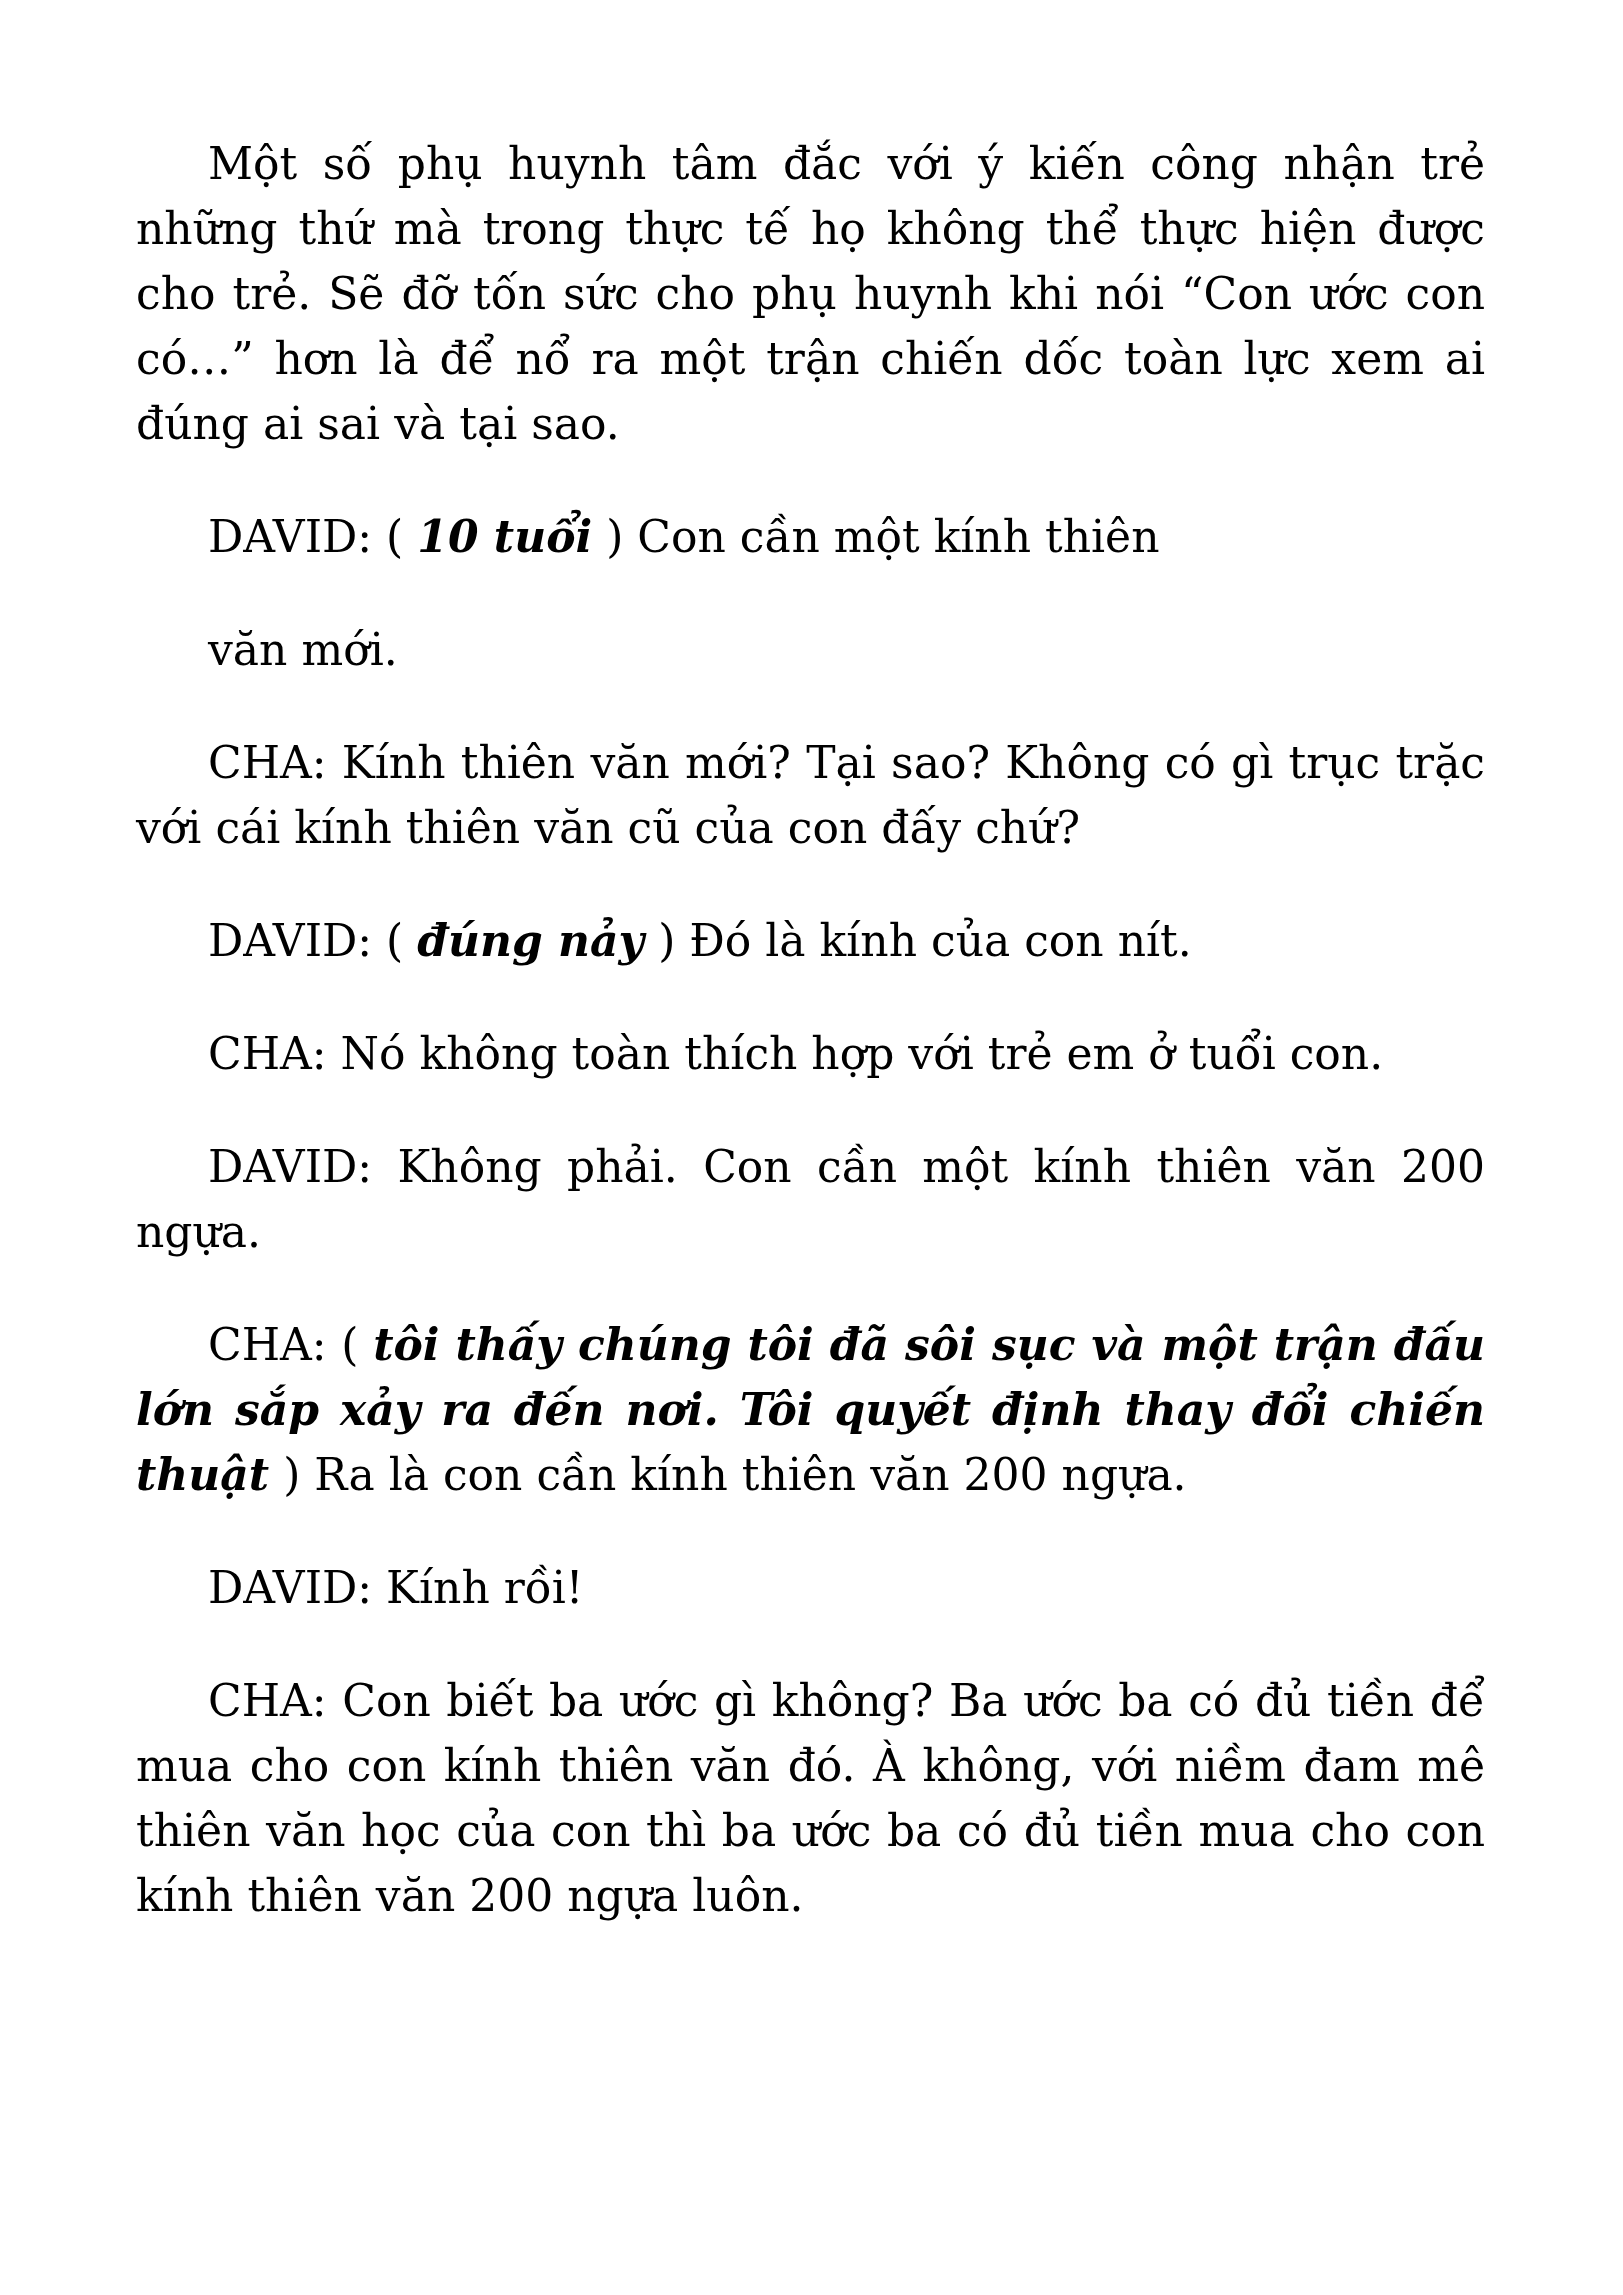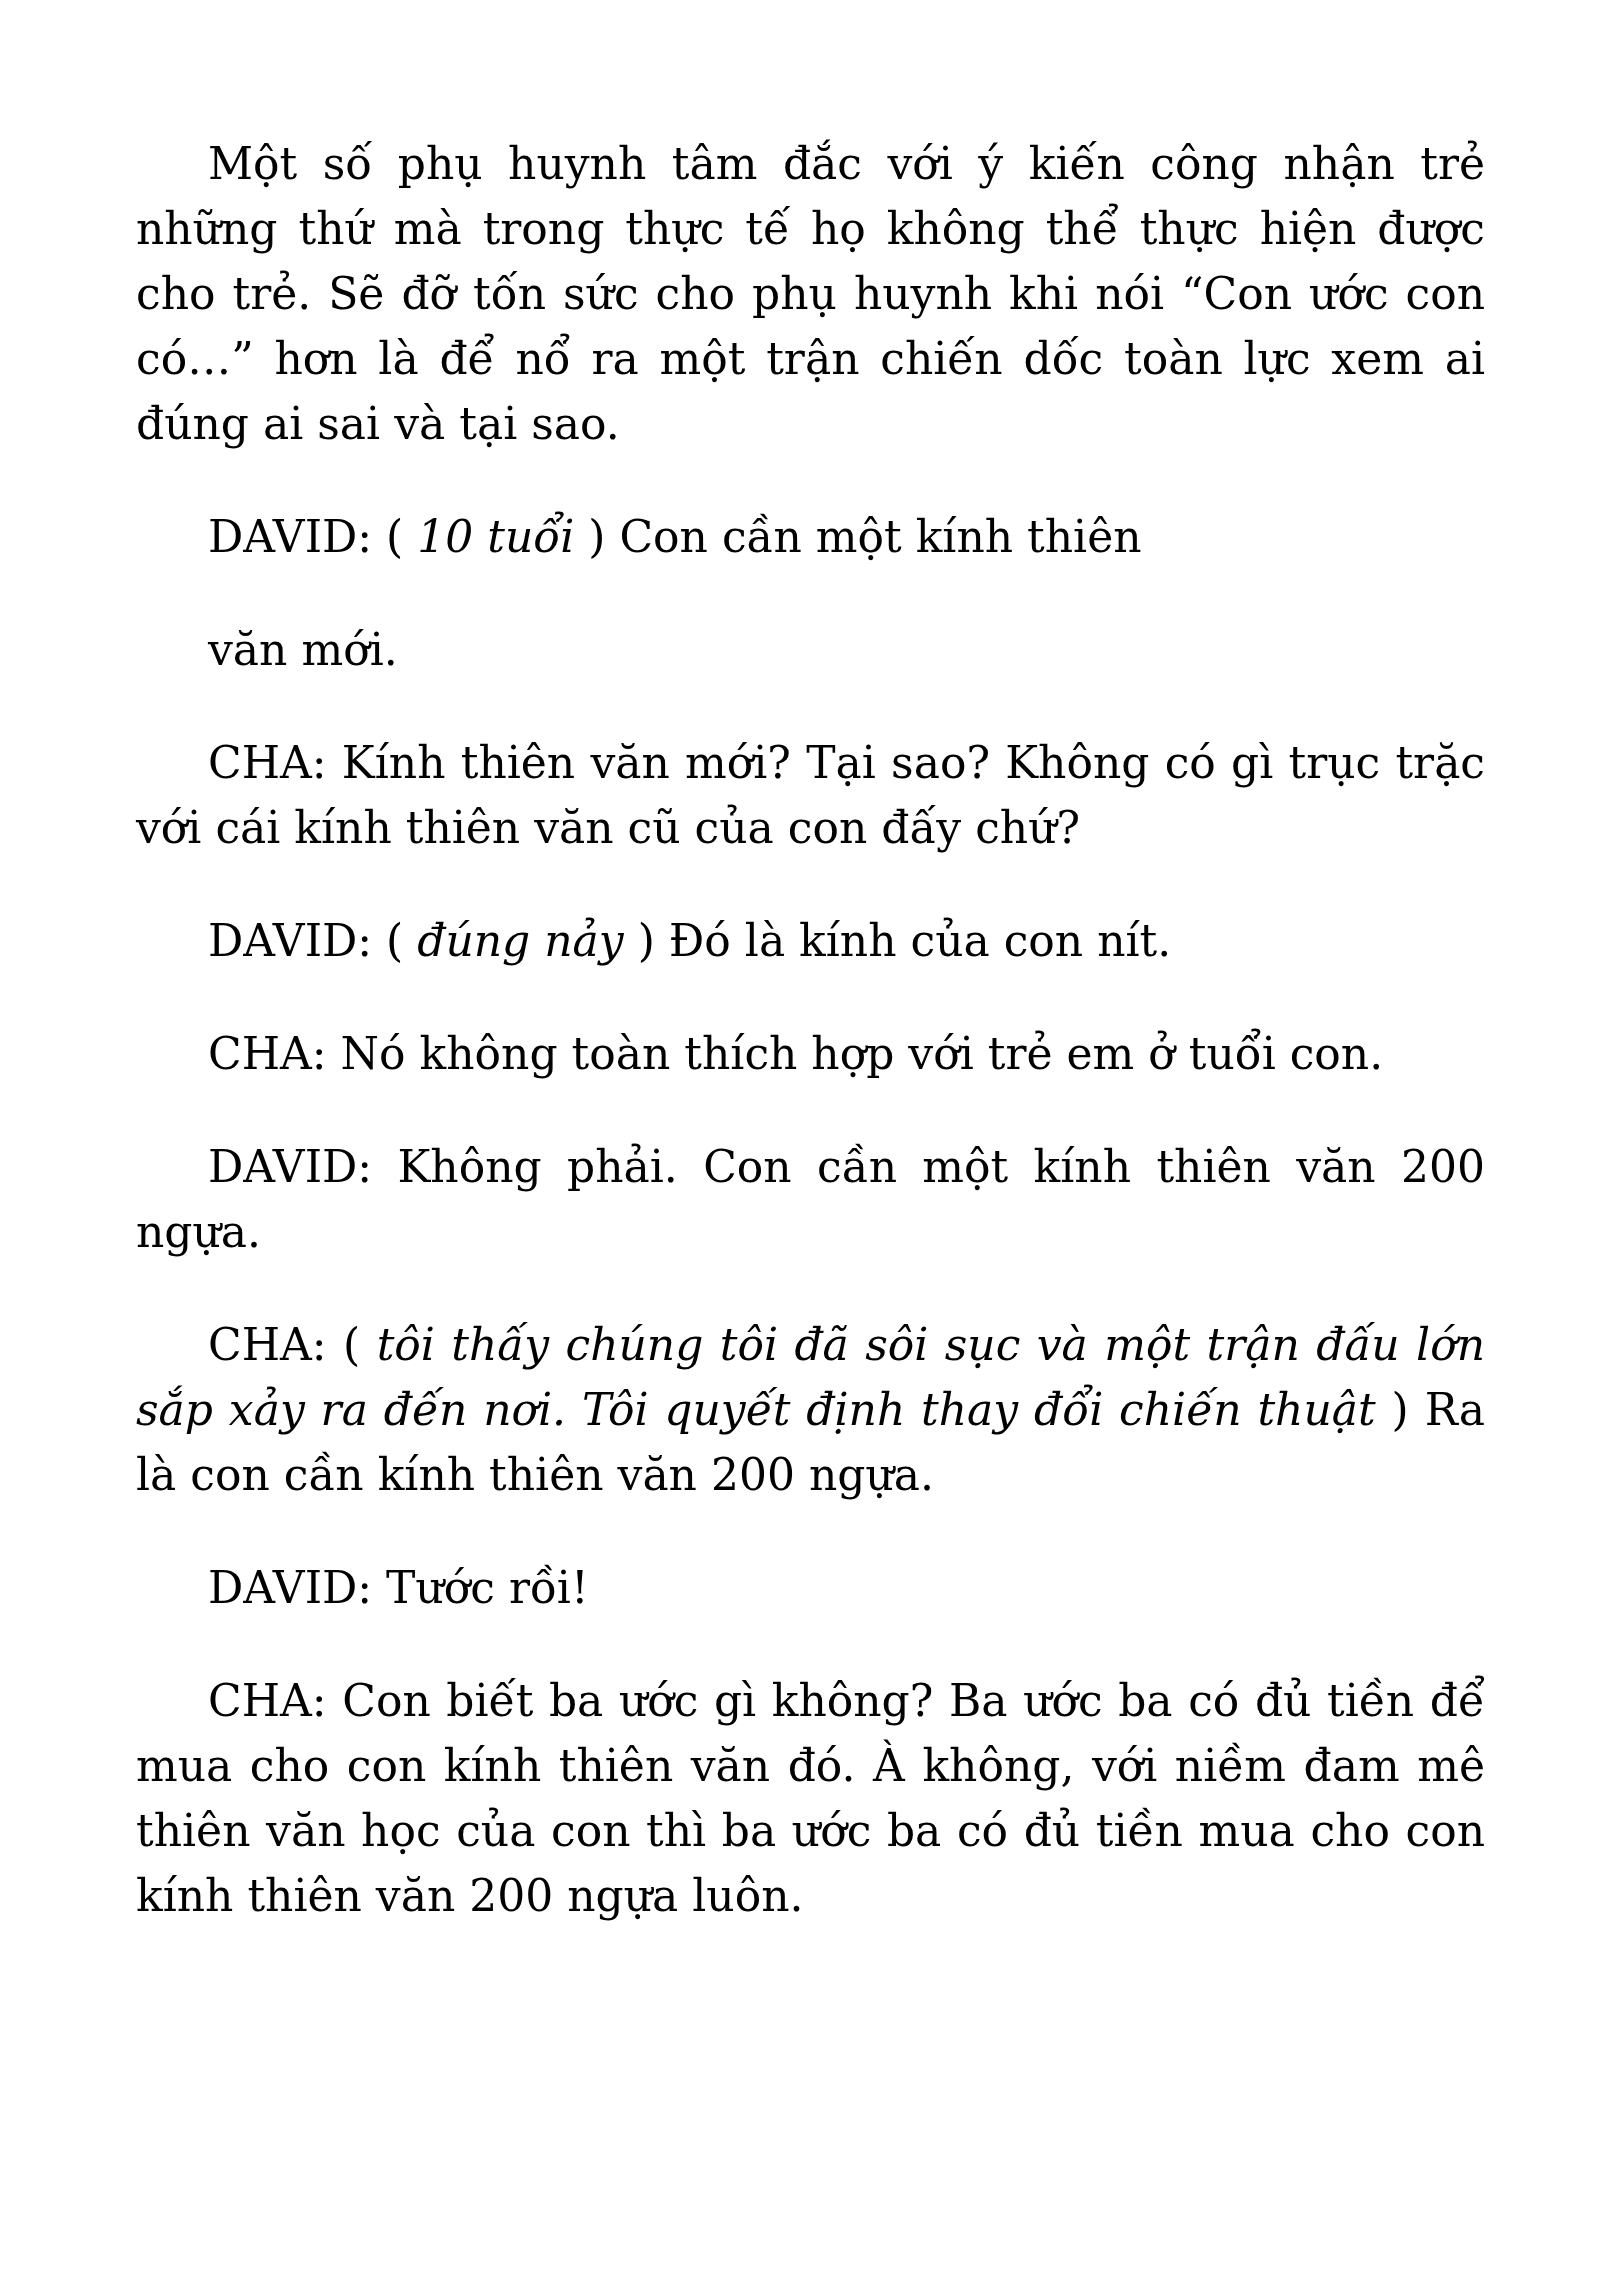--- a/index.html
+++ b/index.html
@@ -24,32 +24,32 @@
     margin: 0 0 48px 0;
     text-indent: 72px;
     text-align: justify;
     color: #000000;
     font-family: "DejaVu Serif", "Liberation Serif", serif;
     font-size: 44px;
     line-height: 65px;
     letter-spacing: 0;
   }
   .para:last-child { margin-bottom: 0; }
-  .italic { font-style: italic; }
+  .italic { font-style: italic; font-weight: bold; }
 </style>
 </head>
 <body>
 
 <div class="page">
   <section class="text-block">
       <p class="para"><span>Một số phụ huynh tâm đắc với ý kiến công nhận trẻ những thứ mà trong thực tế họ không thể thực hiện được cho trẻ. Sẽ đỡ tốn sức cho phụ huynh khi nói “Con ước con có…” hơn là để nổ ra một trận chiến dốc toàn lực xem ai đúng ai sai và tại sao.</span></p>
       <p class="para"><span>DAVID: ( </span><span class="italic">10 tuổi</span><span> ) Con cần một kính thiên</span></p>
       <p class="para"><span>văn mới.</span></p>
       <p class="para"><span>CHA: Kính thiên văn mới? Tại sao? Không có gì trục trặc với cái kính thiên văn cũ của con đấy chứ?</span></p>
       <p class="para"><span>DAVID: ( </span><span class="italic">đúng nảy</span><span> ) Đó là kính của con nít.</span></p>
       <p class="para"><span>CHA: Nó không toàn thích hợp với trẻ em ở tuổi con.</span></p>
       <p class="para"><span>DAVID: Không phải. Con cần một kính thiên văn 200 ngựa.</span></p>
       <p class="para"><span>CHA: ( </span><span class="italic">tôi thấy chúng tôi đã sôi sục và một trận đấu lớn sắp xảy ra đến nơi. Tôi quyết định thay đổi chiến thuật</span><span> ) Ra là con cần kính thiên văn 200 ngựa.</span></p>
-      <p class="para"><span>DAVID: Tước rồi!</span></p>
+      <p class="para"><span>DAVID: Kính rồi!</span></p>
       <p class="para"><span>CHA: Con biết ba ước gì không? Ba ước ba có đủ tiền để mua cho con kính thiên văn đó. À không, với niềm đam mê thiên văn học của con thì ba ước ba có đủ tiền mua cho con kính thiên văn 200 ngựa luôn.</span></p>
     </section>
 </div>
 
 
 </body></html>

